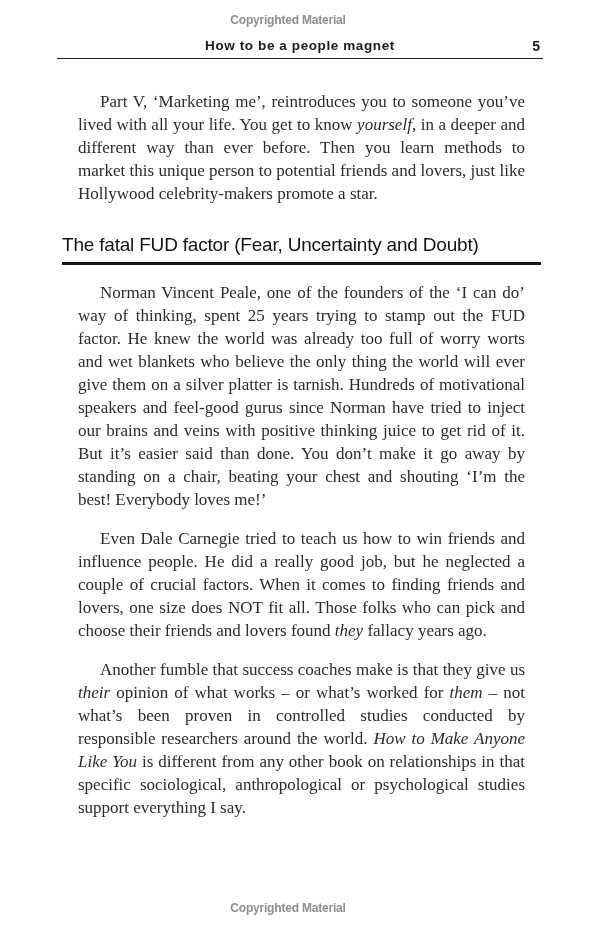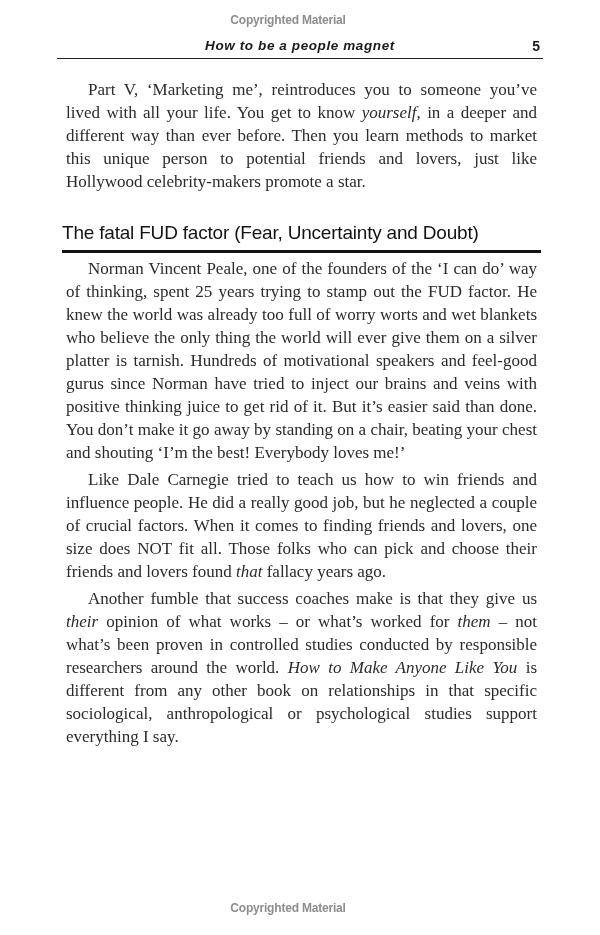--- a/index.html
+++ b/index.html
@@ -34,38 +34,37 @@
     padding-bottom: 5px;
     font-family: "Liberation Sans", sans-serif;
     color: #1a1a1a;
   }
   .rh-title {
     display: block;
     text-align: center;
     font-weight: bold;
     font-size: 13.5px;
     letter-spacing: 0.6px;
-    font-style: italic;
   }
   .rh-page {
     position: absolute;
     right: 3px; top: 0;
     font-size: 14px;
     font-weight: 600;
   }
 
   .content {
     position: absolute;
     top: 74px; left: 62px; width: 479px;
     color: #2d2b29;
     font-size: 17px;
     line-height: 23px;
     text-align: justify;
   }
-  .content p { margin: 4px; }
+  .content p { margin: 16px; }
   .content p.indent { text-indent: 22px; }
   .content p.continues { text-align-last: justify; }
   .content em { font-style: italic; }
 
   .section-heading {
     margin: 28px 0 0 0;
     max-width: 420px;
     font-family: "Liberation Sans", sans-serif;
     font-weight: normal;
     font-size: 19px;
@@ -96,20 +95,20 @@
   <div class="content">
     <div>
         <p class="indent"><span>Part V, ‘Marketing me’, reintroduces you to someone you’ve lived with all your life. You get to know </span><em>yourself</em><span>, in a deeper and different way than ever before. Then you learn methods to market this unique person to potential friends and lovers, just like Hollywood celebrity-makers promote a star.</span></p>
       </div>
 
     <h2 class="section-heading">The fatal FUD factor (Fear, Uncertainty and Doubt)</h2>
     <hr class="heading-rule">
 
     <div>
         <p class="indent"><span>Norman Vincent Peale, one of the founders of the ‘I can do’ way of thinking, spent 25 years trying to stamp out the FUD factor. He knew the world was already too full of worry worts and wet blankets who believe the only thing the world will ever give them on a silver platter is tarnish. Hundreds of motivational speakers and feel-good gurus since Norman have tried to inject our brains and veins with positive thinking juice to get rid of it. But it’s easier said than done. You don’t make it go away by standing on a chair, beating your chest and shouting ‘I’m the best! Everybody loves me!’</span></p>
-        <p class="indent"><span>Like Dale Carnegie tried to teach us how to win friends and influence people. He did a really good job, but he neglected a couple of crucial factors. When it comes to finding friends and lovers, one size does NOT fit all. Those folks who can pick and choose their friends and lovers found </span><em>that</em><span> fallacy years ago.</span></p>
+        <p class="indent"><span>Even Dale Carnegie tried to teach us how to win friends and influence people. He did a really good job, but he neglected a couple of crucial factors. When it comes to finding friends and lovers, one size does NOT fit all. Those folks who can pick and choose their friends and lovers found </span><em>they</em><span> fallacy years ago.</span></p>
         <p class="indent"><span>Another fumble that success coaches make is that they give us </span><em>their</em><span> opinion of what works – or what’s worked for </span><em>them</em><span> – not what’s been proven in controlled studies conducted by responsible researchers around the world. </span><em>How to Make Anyone Like You</em><span> is different from any other book on relationships in that specific sociological, anthropological or psychological studies support everything I say.</span></p>
       </div>
   </div>
 
   <div class="watermark bottom">Copyrighted Material</div>
 
 </div>
 
 </body></html>

